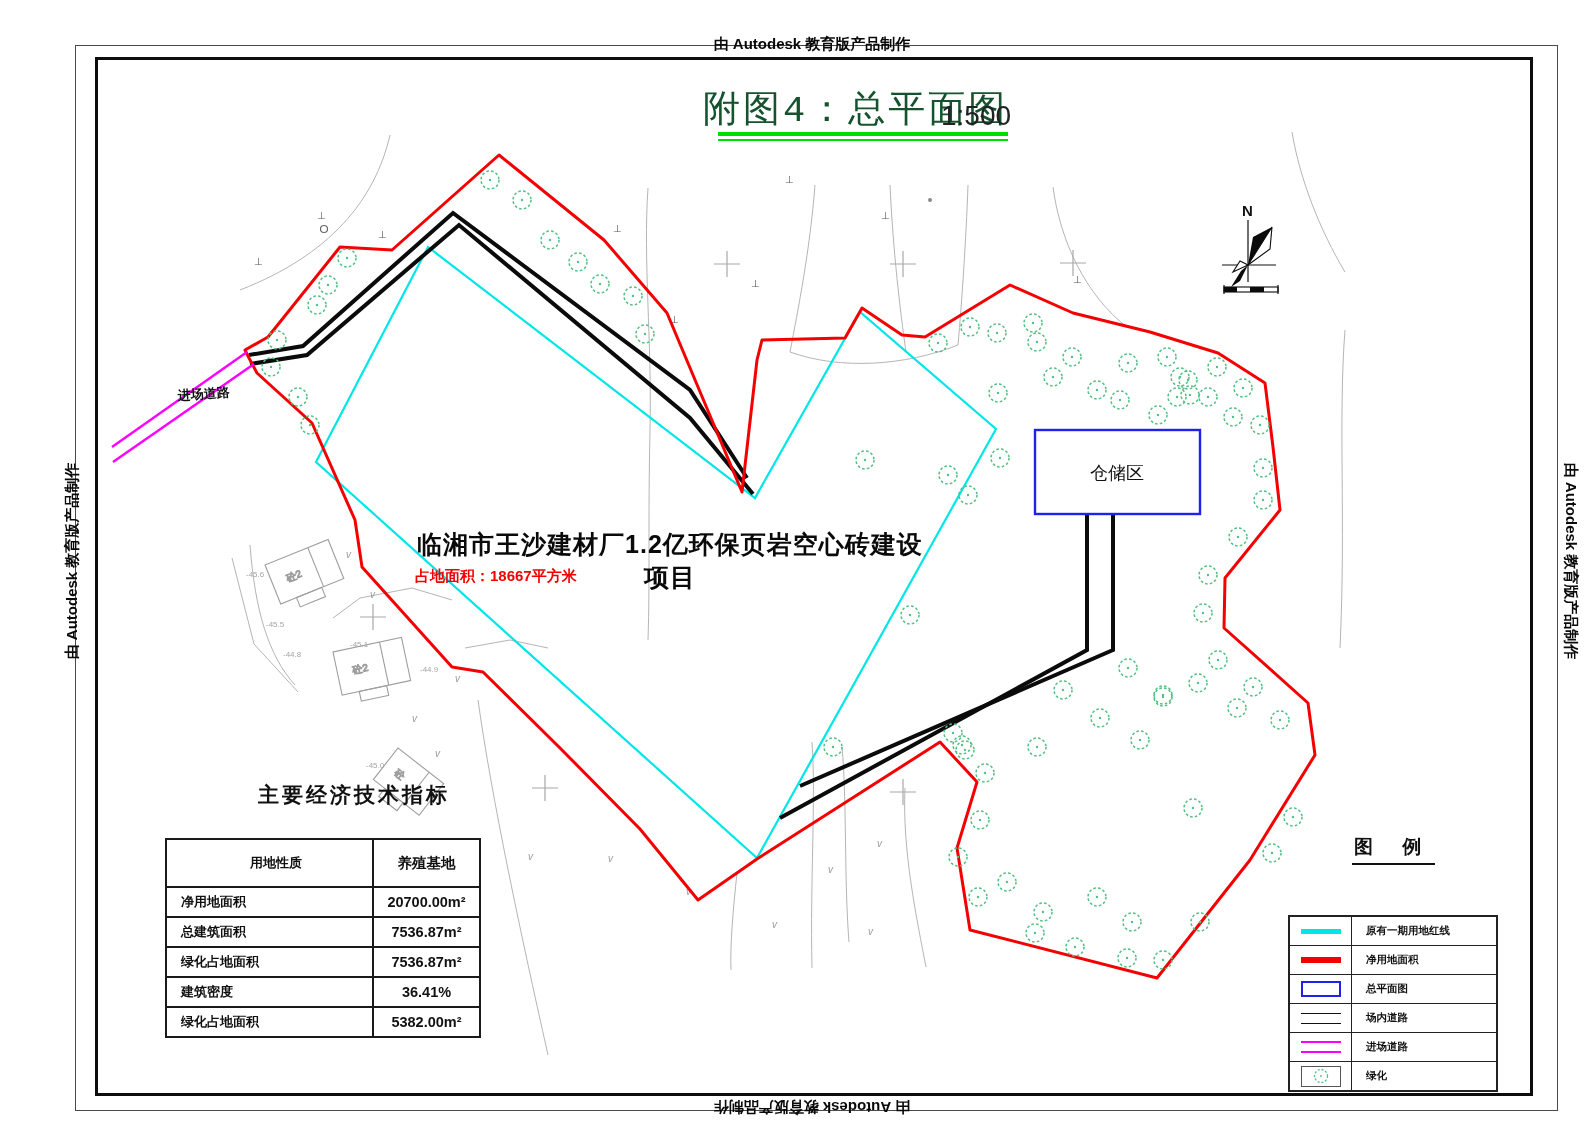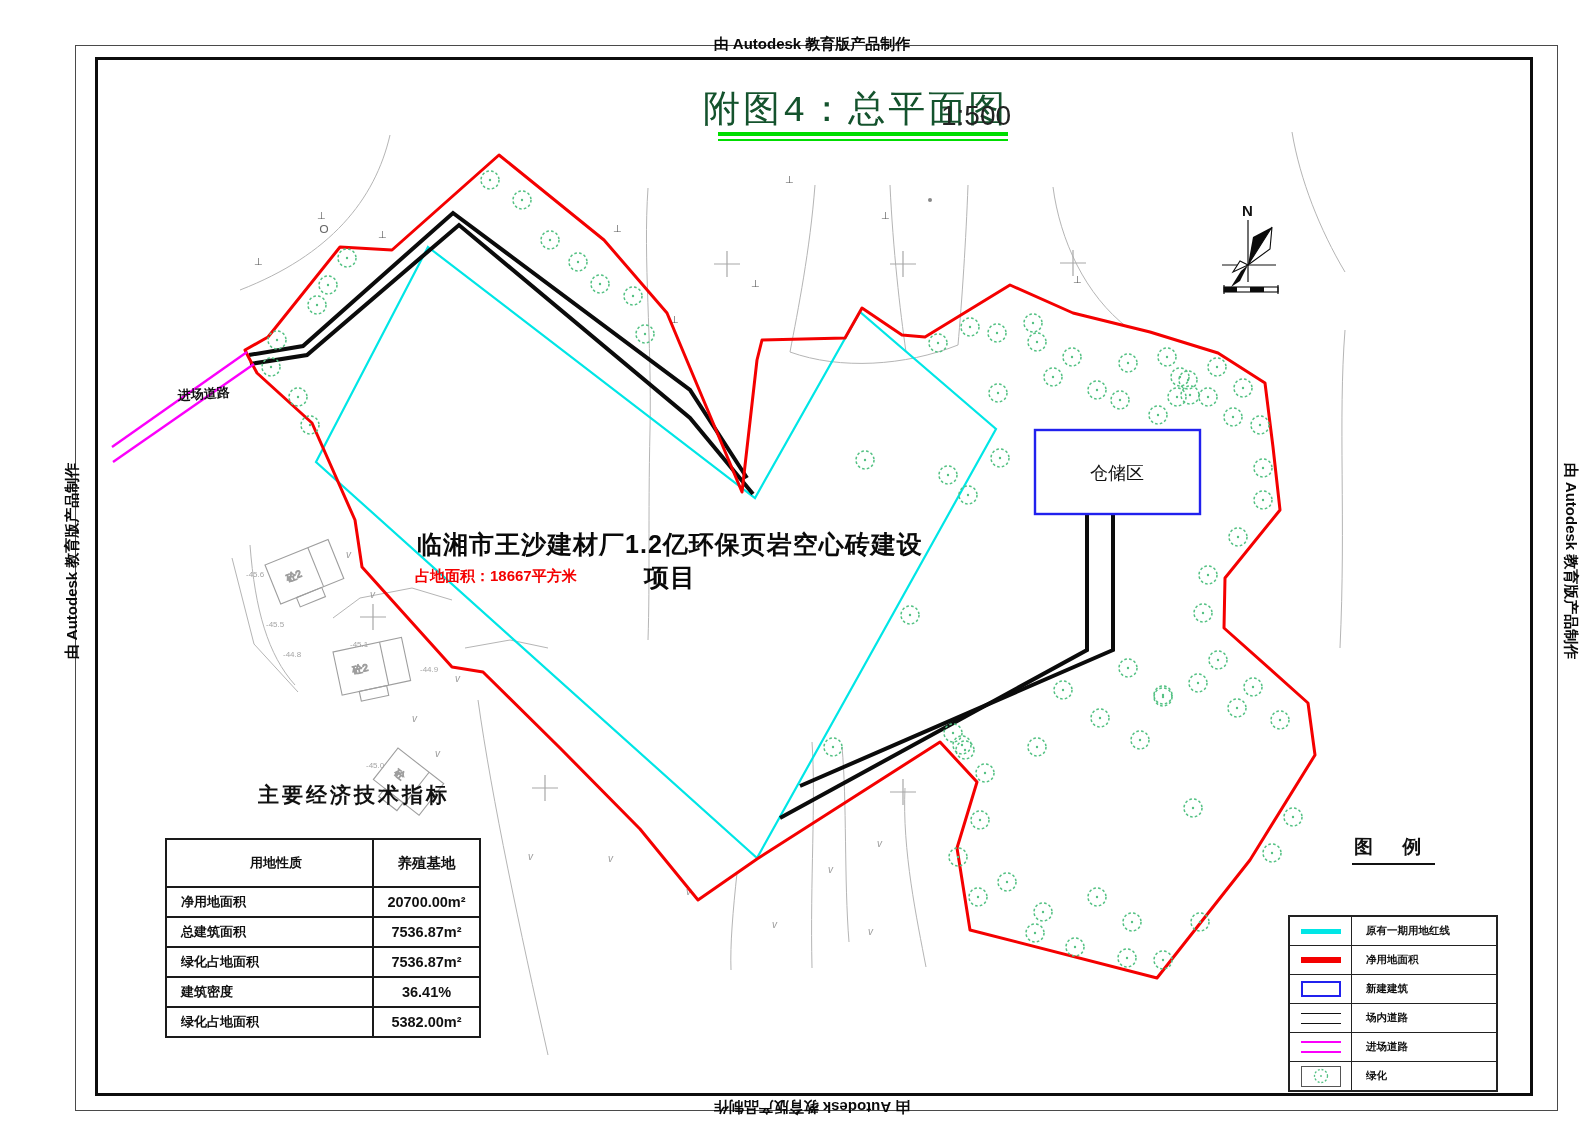--- a/index.html
+++ b/index.html
@@ -394,21 +394,21 @@
     <div class="legend-row">
       <div class="legend-sym">
         <div class="sym-red" id="sym-red" style="background: rgb(244, 0, 0);"></div>
       </div>
       <div class="legend-label">净用地面积</div>
     </div>
     <div class="legend-row">
       <div class="legend-sym">
         <div class="sym-blue" id="sym-blue" style="border-color: rgb(33, 33, 238);"></div>
       </div>
-      <div class="legend-label">新建建筑</div>
+      <div class="legend-label">总平面图</div>
     </div>
     <div class="legend-row">
       <div class="legend-sym">
         <div class="sym-road"></div>
       </div>
       <div class="legend-label">场内道路</div>
     </div>
     <div class="legend-row">
       <div class="legend-sym">
         <div class="sym-mroad" id="sym-mroad" style="border-color: rgb(251, 0, 251);"></div>

